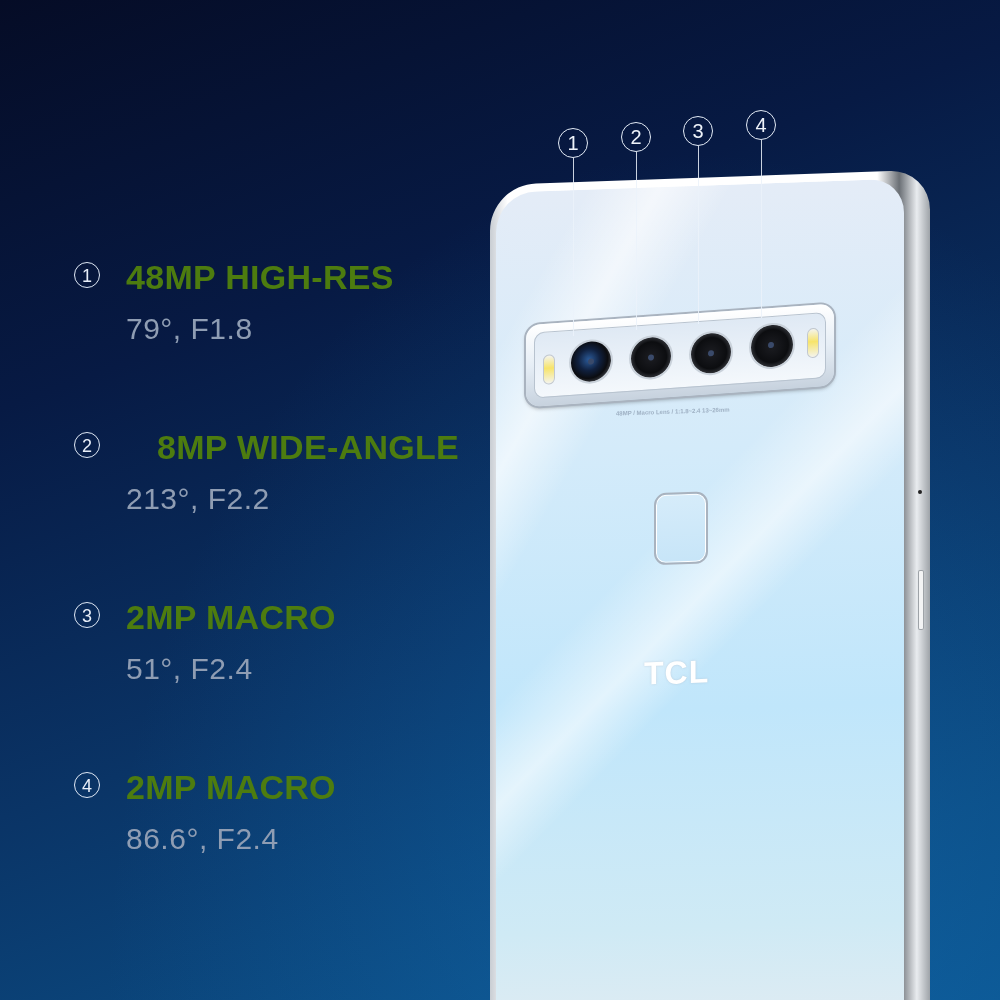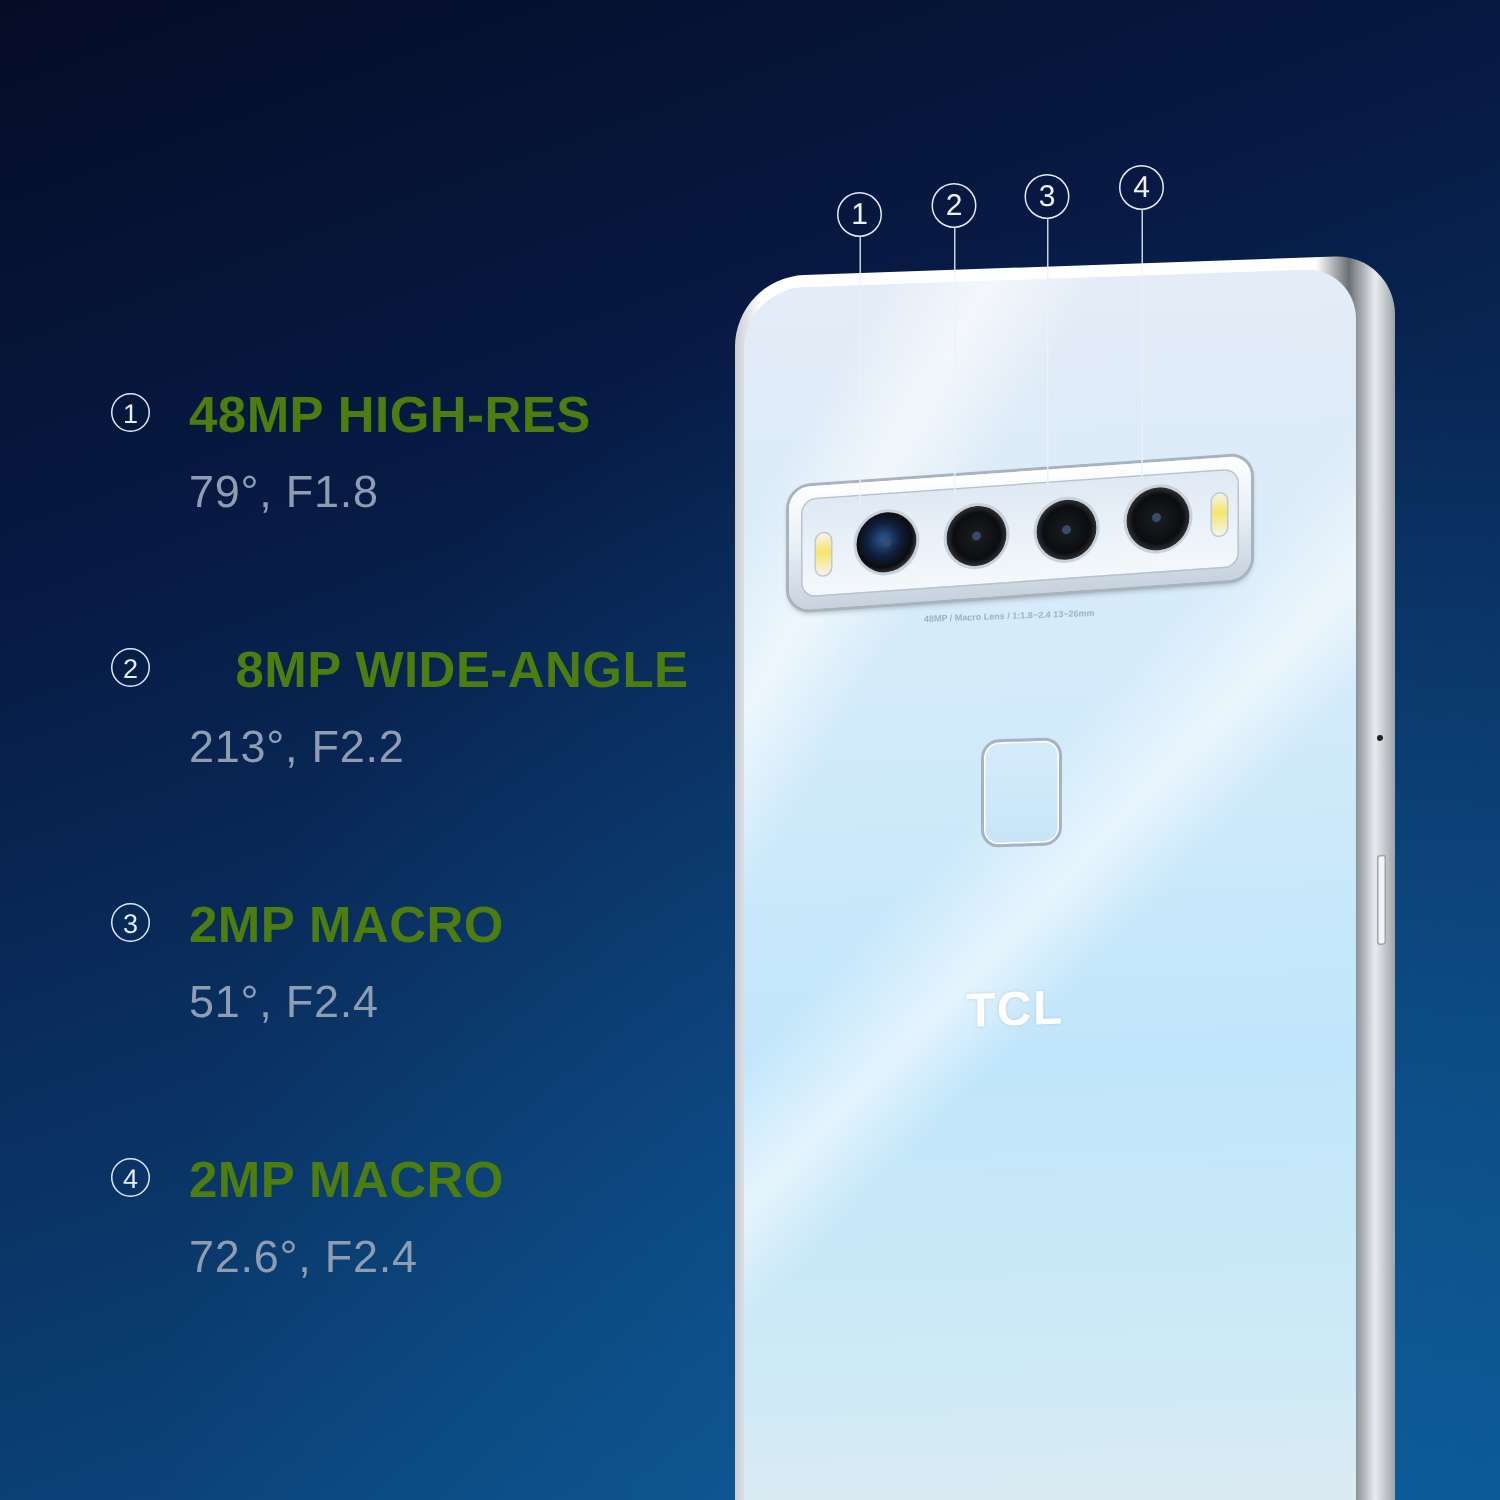--- a/index.html
+++ b/index.html
@@ -140,21 +140,21 @@
     <div class="sub">213°, F2.2</div>
   </div>
   <div class="spec spec-3">
     <div class="num">3</div>
     <div class="title">2MP MACRO</div>
     <div class="sub">51°, F2.4</div>
   </div>
   <div class="spec spec-4">
     <div class="num">4</div>
     <div class="title">2MP MACRO</div>
-    <div class="sub">72.6°, F2.4</div>
+    <div class="sub">86.6°, F2.4</div>
   </div>
 </div>
 
 <div class="phone">
   <div class="phone-back">
     <div class="camera-module">
       <div class="camera-inner">
         <div class="flash flash-l"></div>
         <div class="lens lens-1"></div>
         <div class="lens lens-2"></div>

